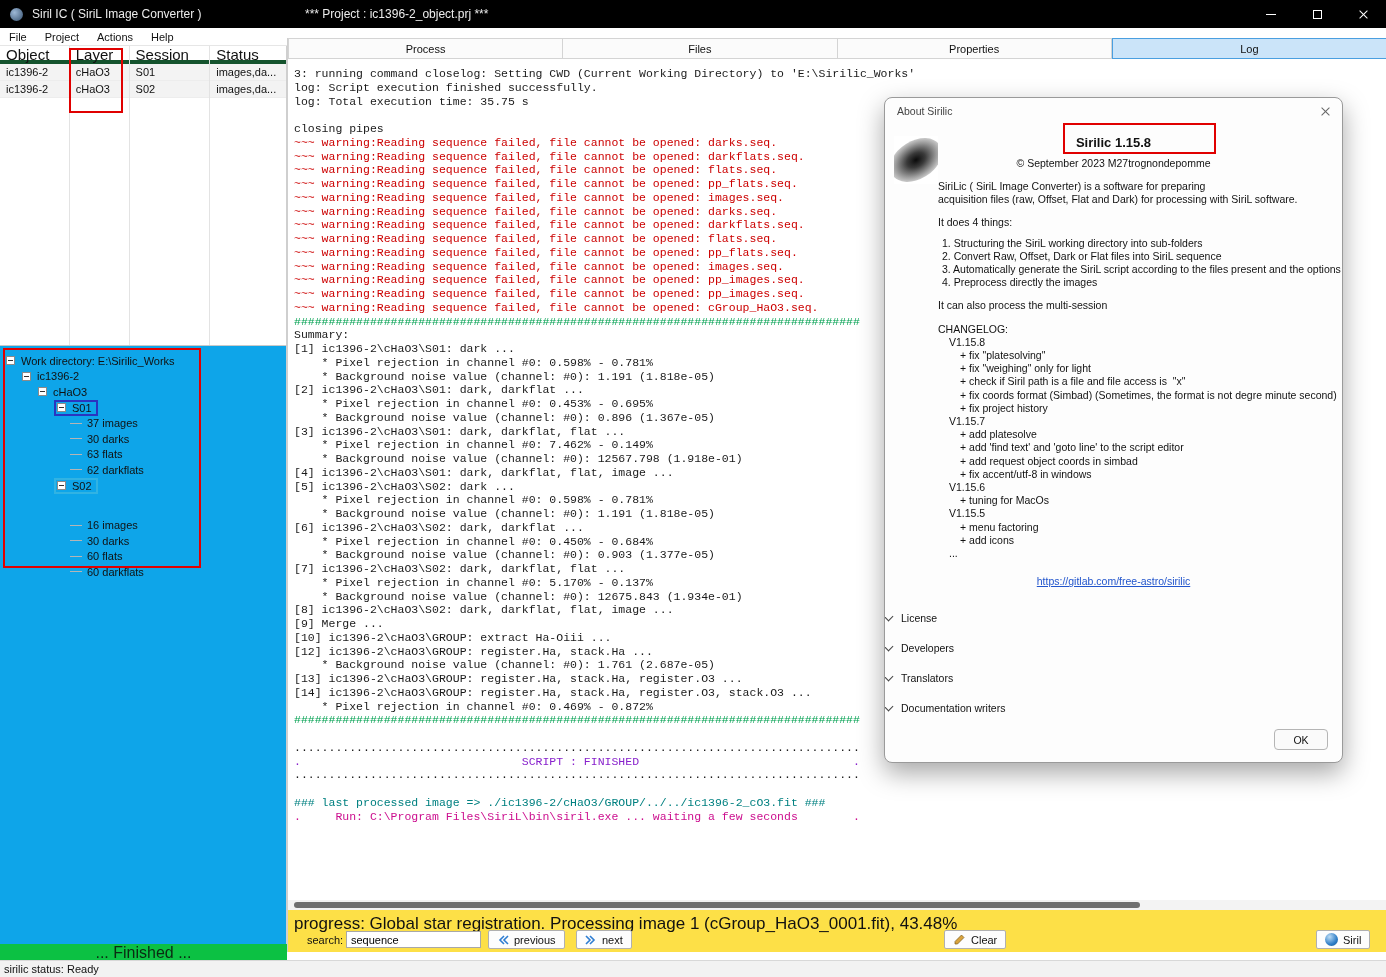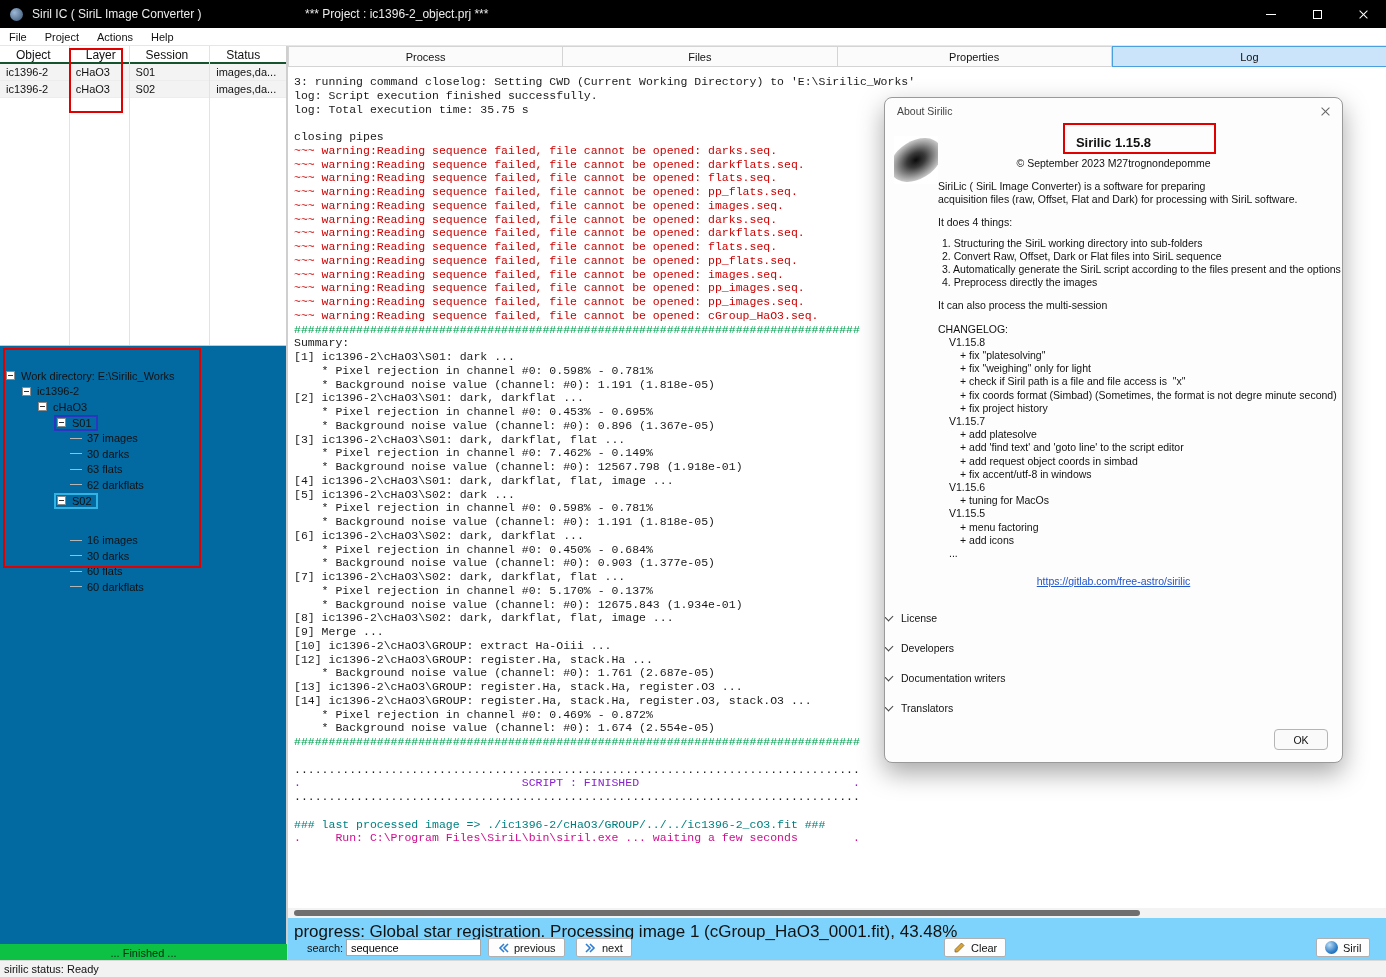--- a/index.html
+++ b/index.html
@@ -21,39 +21,39 @@
   
   .menubar { position:absolute; left:0; top:28px; width:1386px; height:18px; background:#fff; font-size:11px; display:flex; align-items:center; border-bottom:1px solid #e6e6e6; }
   .menu-item { padding:0 9px; }
 
   
   .object-panel { position:absolute; left:0; top:46px; width:287px; height:299px; background:#fff; border-right:1px solid #cfcfcf; overflow:hidden; }
   .obj-table { display:flex; height:100%; }
   .obj-col { border-right:1px solid #e3e3e3; overflow:hidden; }
   .obj-col:last-child { border-right:none; }
   .w-object { width:70px; } .w-layer { width:60px; } .w-session { width:81px; } .w-status { width:76px; }
-  .obj-th { height:18px; line-height:18px; padding-left:16px; font-size:12px; border-bottom:2px solid #14532d; white-space:nowrap; }
+  .obj-th { height:18px; line-height:18px; padding-left:6px; font-size:15px; border-bottom:4px solid #14532d; white-space:nowrap; }
   .obj-td { height:17px; line-height:17px; padding-left:6px; font-size:11px; border-bottom:1px solid #ededed; background:#f3f3f3; white-space:nowrap; overflow:hidden; }
 
   
-  .tree-panel { position:absolute; left:0; top:345px; width:287px; height:599px; background:#0369a1; border-right:1px solid #cfcfcf; border-top:1px solid #c9c9c9; overflow:hidden; padding-top:22px; }
+  .tree-panel { position:absolute; left:0; top:345px; width:287px; height:599px; background:#0ea5e9; border-right:1px solid #cfcfcf; border-top:1px solid #c9c9c9; overflow:hidden; padding-top:7px; }
   .tree-items { padding-left:6px; }
   .tree-item { height:15.6px; display:flex; align-items:center; font-size:11px; white-space:nowrap; }
   .tree-node { display:inline-flex; align-items:center; padding:0 3px 0 0; }
   .expander { width:9px; height:9px; border:1px solid #8a8a8a; background:#fff; display:inline-flex; align-items:center; justify-content:center; margin-right:6px; flex:none; }
   .expander::after { content:""; width:5px; height:1px; background:#333; }
   .leaf-dash { width:12px; height:1px; background:#b5b5b5; margin-right:5px; flex:none; }
   .tree-item.box-blue .tree-node { border:2px solid #2a35c0; padding:0 4px 0 1px; }
   .tree-item.box-cyan .tree-node { border:2px solid #31b3e3; padding:0 4px 0 1px; }
 
   
-  .left-progress { position:absolute; left:0; top:944px; width:287px; height:18px; background:#0cc143; display:flex; align-items:center; justify-content:center; font-size:11px; color:#0b2b12; }
-
-  
-  .main { position:absolute; left:287px; top:46px; width:1099px; height:914px; background:#7dd3fc; border-left:1px solid #cfcfcf; }
+  .left-progress { position:absolute; left:0; top:944px; width:287px; height:18px; background:#0cc143; display:flex; align-items:center; justify-content:center; font-size:16px; color:#0b2b12; }
+
+  
+  .main { position:absolute; left:287px; top:38px; width:1099px; height:914px; background:#fde047; border-left:1px solid #cfcfcf; }
   .tabs { position:absolute; left:0; top:0; width:1099px; height:21px; display:flex; }
   .tab { flex:1; border:1px solid #d4d4d4; border-left:none; background:#fbfbfb; font-size:11px; display:flex; align-items:center; justify-content:center; }
   .tab:first-child { border-left:1px solid #d4d4d4; }
   .tab.active { background:#cbe4f9; border:1px solid #4a9fe0; }
 
   .log { position:absolute; left:0; top:21px; width:1099px; height:841px; background:#fff; padding:8px 0 0 6px; overflow:hidden; font-family:"Liberation Mono",monospace; font-size:11.5px; }
   .log-line { height:13.75px; white-space:pre; color:#1a1a1a; overflow:hidden; }
   .log-line.warn { color:#cc0000; }
   .log-line.hash { color:#00a050; }
   .log-line.script { color:#8822cc; }
@@ -311,21 +311,20 @@
       <div class="log-line">    * Pixel rejection in channel #0: 5.170% - 0.137%</div>
       <div class="log-line">    * Background noise value (channel: #0): 12675.843 (1.934e-01)</div>
       <div class="log-line">[8] ic1396-2\cHaO3\S02: dark, darkflat, flat, image ...</div>
       <div class="log-line">[9] Merge ...</div>
       <div class="log-line">[10] ic1396-2\cHaO3\GROUP: extract Ha-Oiii ...</div>
       <div class="log-line">[12] ic1396-2\cHaO3\GROUP: register.Ha, stack.Ha ...</div>
       <div class="log-line">    * Background noise value (channel: #0): 1.761 (2.687e-05)</div>
       <div class="log-line">[13] ic1396-2\cHaO3\GROUP: register.Ha, stack.Ha, register.O3 ...</div>
       <div class="log-line">[14] ic1396-2\cHaO3\GROUP: register.Ha, stack.Ha, register.O3, stack.O3 ...</div>
       <div class="log-line">    * Pixel rejection in channel #0: 0.469% - 0.872%</div>
-      <div class="log-line">    * Background noise value (channel: #0): 1.674 (2.554e-05)</div>
       <div class="log-line hash">##################################################################################</div>
       <div class="log-line"></div>
       <div class="log-line">..................................................................................</div>
       <div class="log-line script">.                                SCRIPT : FINISHED                               .</div>
       <div class="log-line">..................................................................................</div>
       <div class="log-line"></div>
       <div class="log-line teal">### last processed image =&gt; ./ic1396-2/cHaO3/GROUP/../../ic1396-2_cO3.fit ###</div>
       <div class="log-line run">.     Run: C:\Program Files\SiriL\bin\siril.exe ... waiting a few seconds        .</div>
     </div>
 
@@ -399,24 +398,24 @@
       <div class="dlg-section">
       <span class="chev"></span>
       <span>License</span>
     </div>
       <div class="dlg-section">
       <span class="chev"></span>
       <span>Developers</span>
     </div>
       <div class="dlg-section">
       <span class="chev"></span>
-      <span>Documentation writers</span>
+      <span>Translators</span>
     </div>
       <div class="dlg-section">
       <span class="chev"></span>
-      <span>Translators</span>
+      <span>Documentation writers</span>
     </div>
     </div>
   <div class="dlg-ok">OK</div>
 </div>
 
 <div class="anno anno-layer"></div>
 <div class="anno anno-tree"></div>
 
 </body></html>

